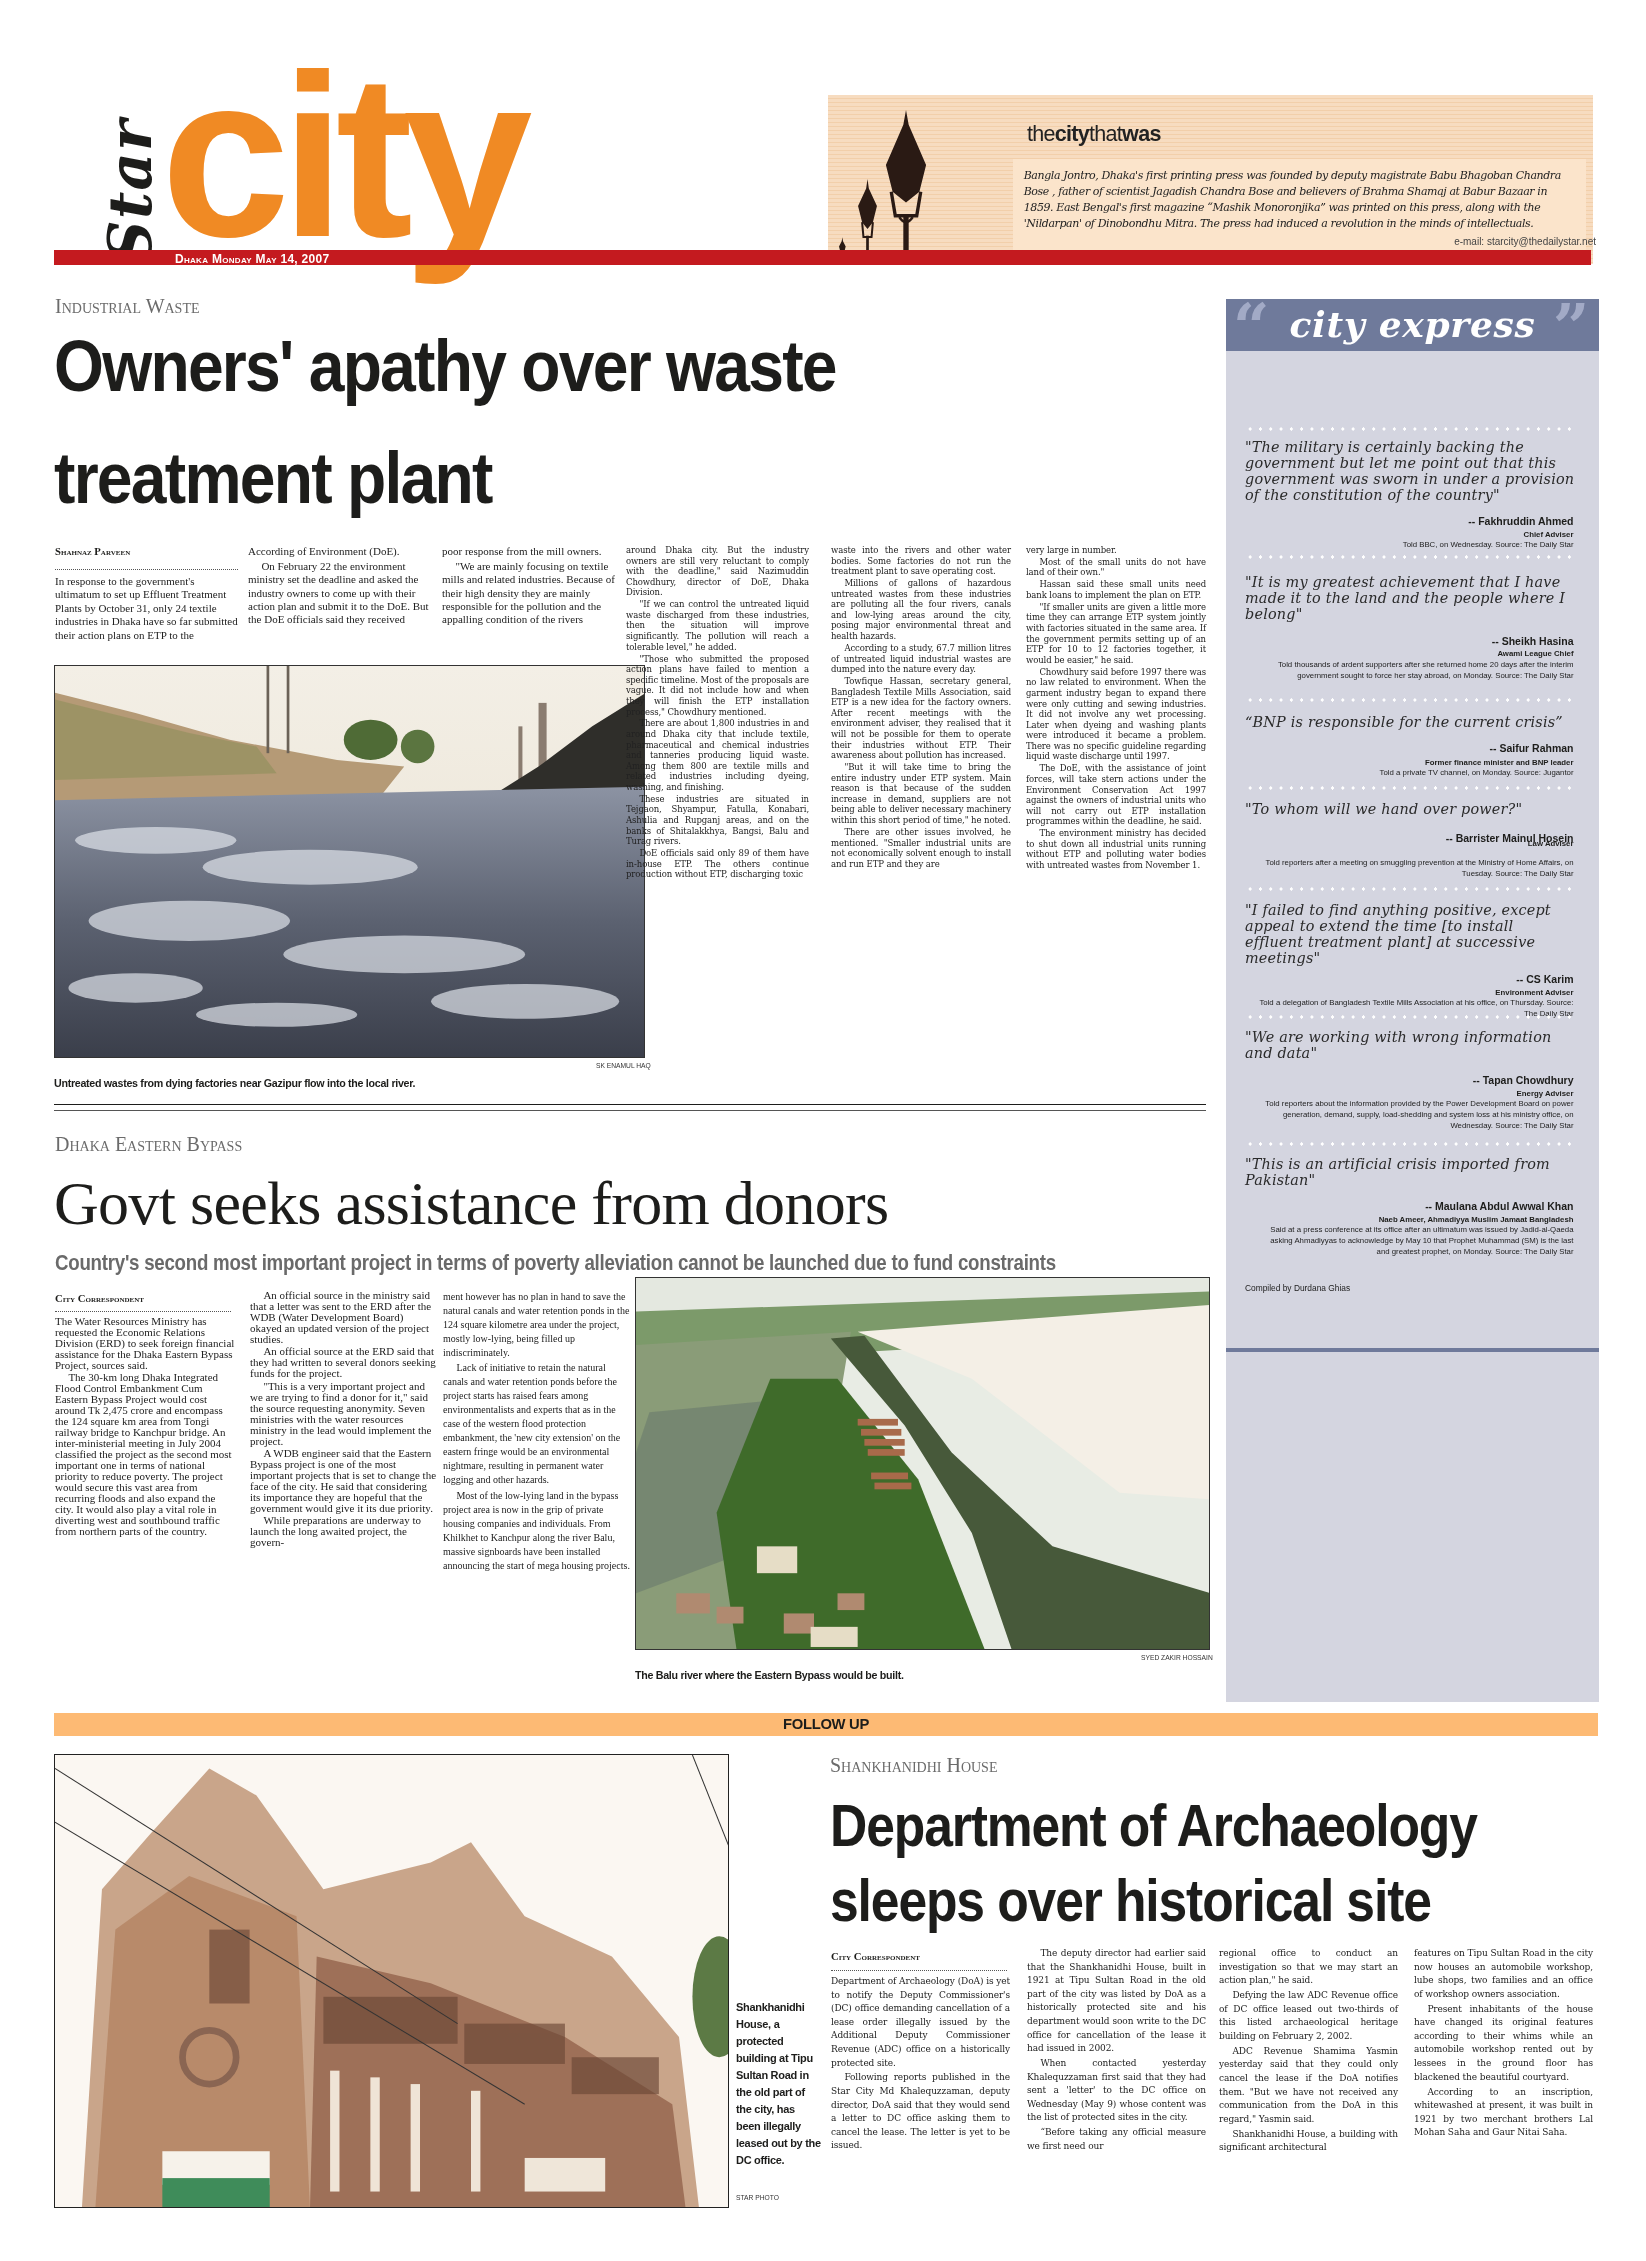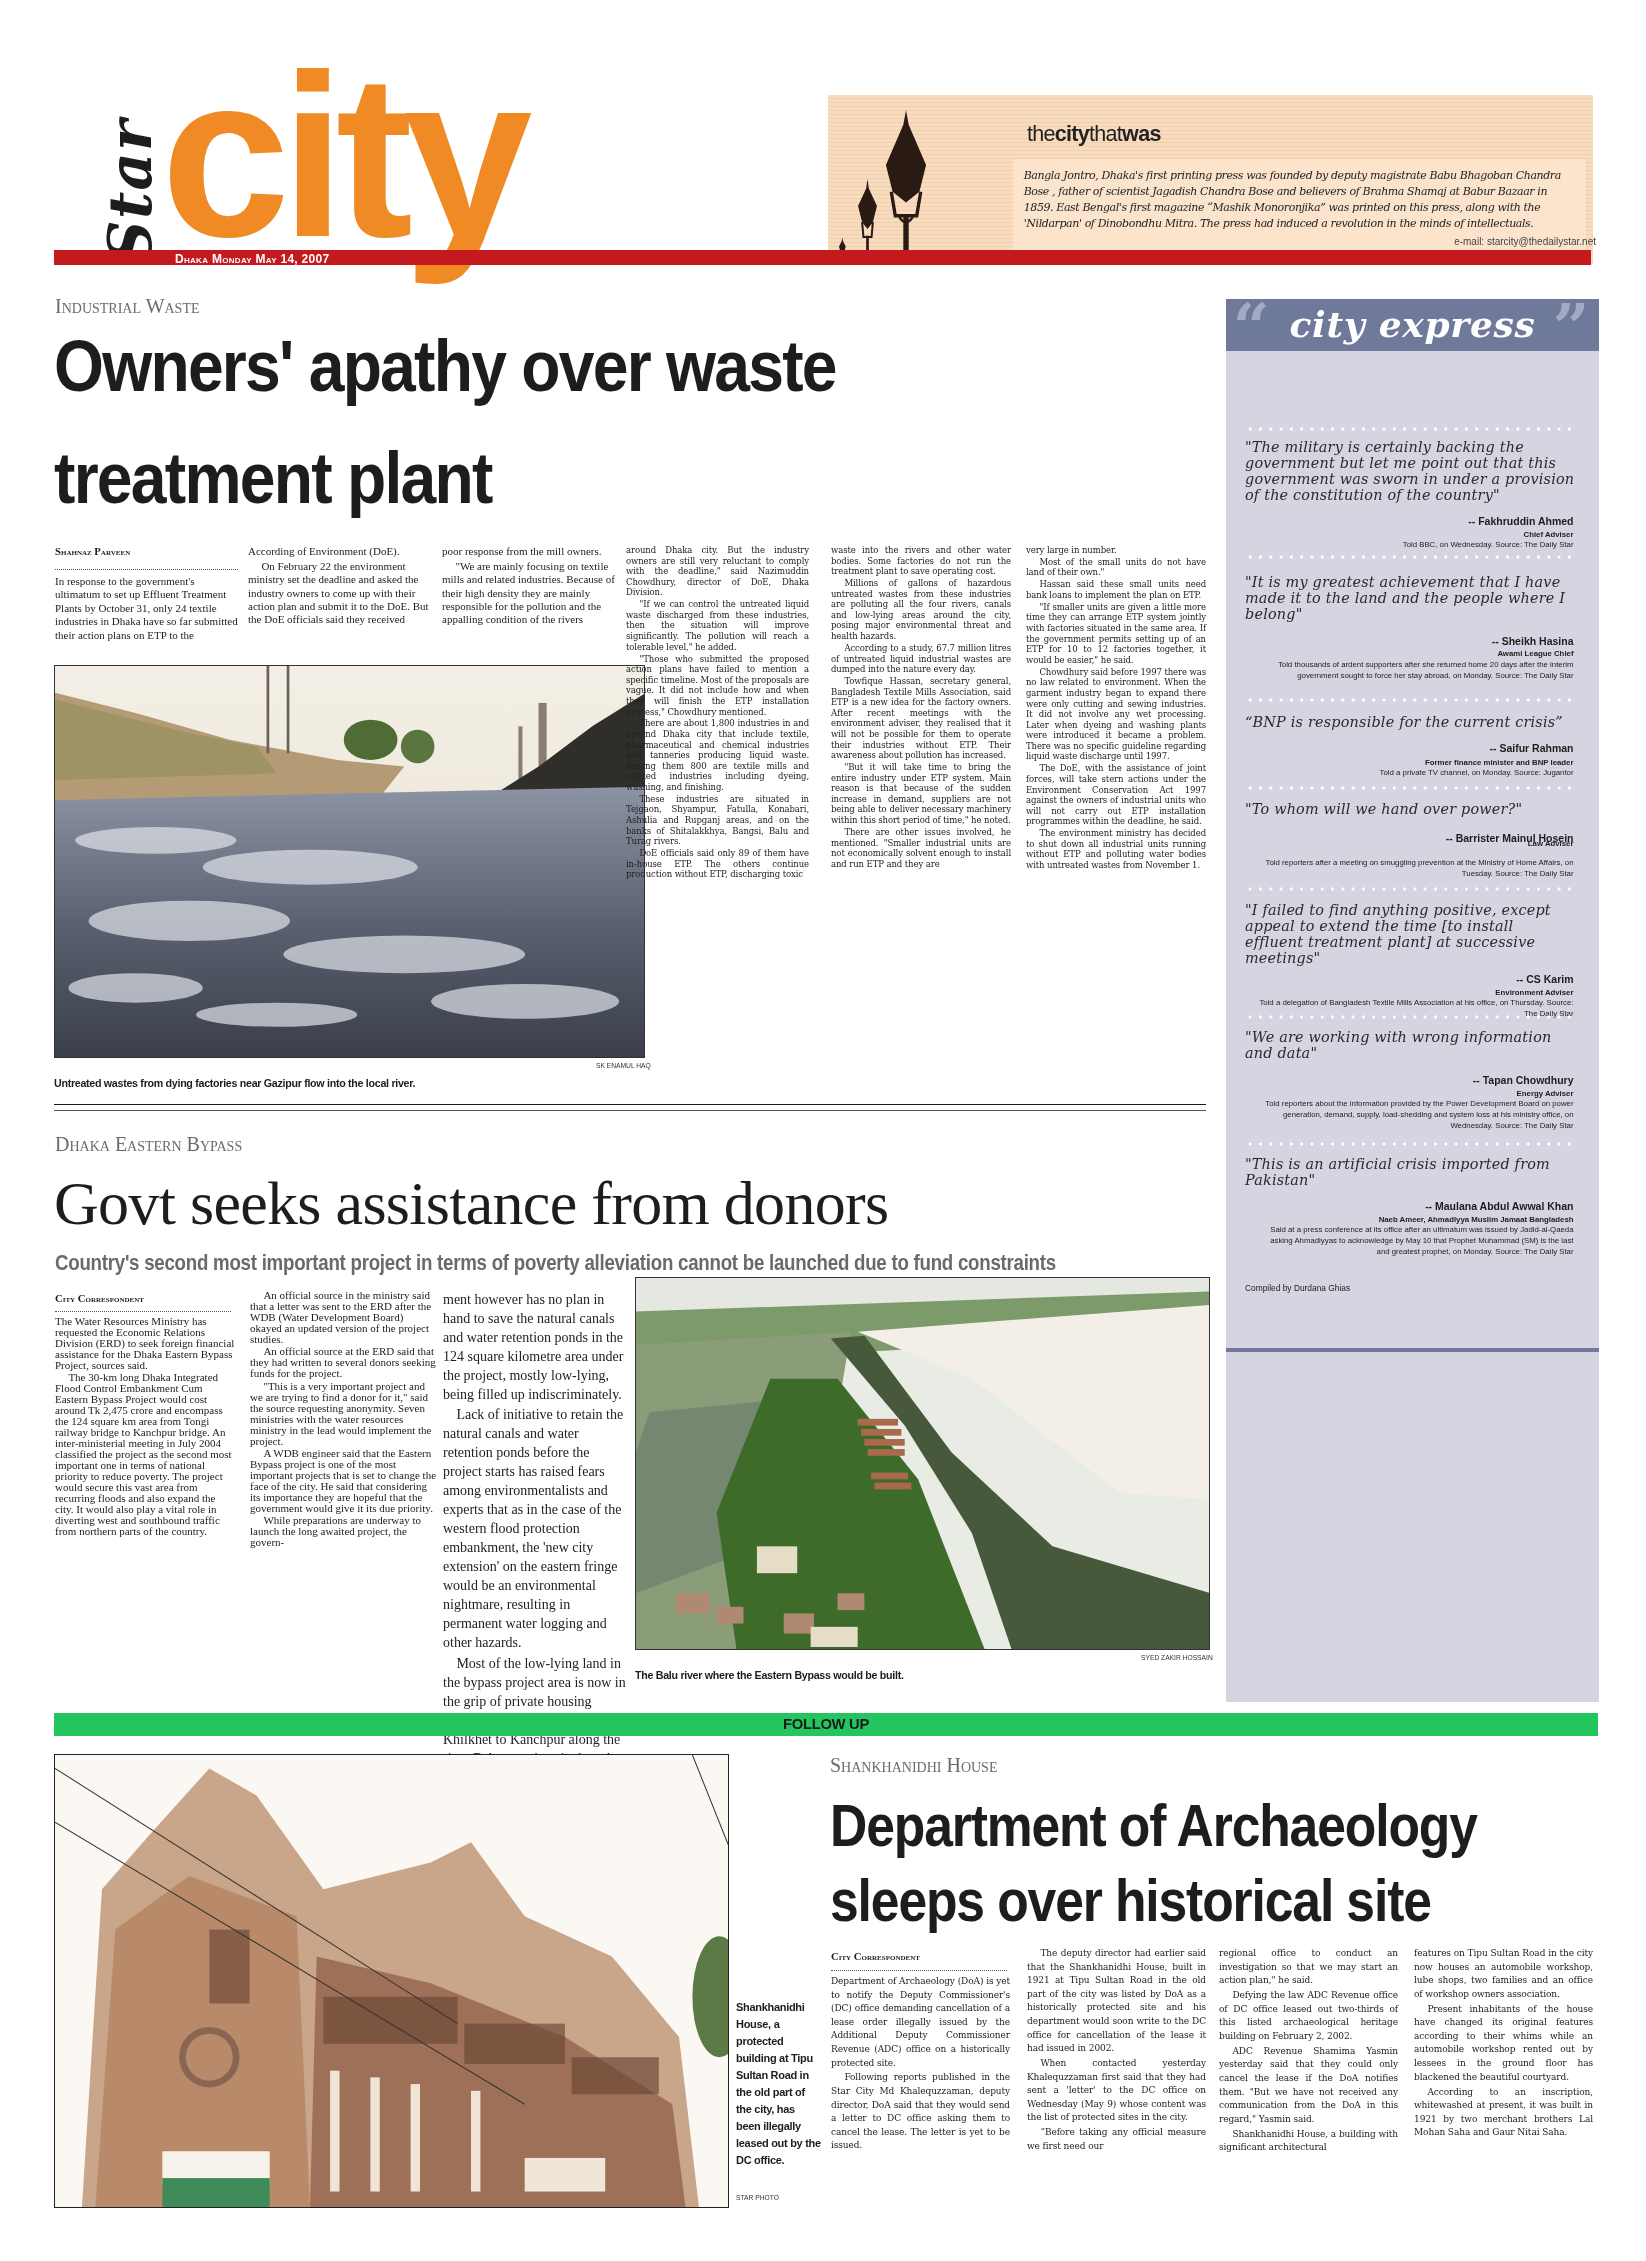--- a/index.html
+++ b/index.html
@@ -68,21 +68,21 @@
     font-size: 7.8px; color: #1d1d1b; text-align: right; }
   .cx-ctx { position: absolute; right: 25.5px; width: 316px; font-family: "Liberation Sans", sans-serif;
     font-size: 7.8px; line-height: 11px; color: #222; text-align: right; }
   .cx-compiled { position: absolute; left: 19px; top: 1361px; font-family: "Liberation Sans", sans-serif;
     font-size: 8.4px; color: #222; }
   .cx-bottom { position: absolute; left: 0; bottom: 0; width: 373px; height: 4px; background: #6f7a9b; }
 
   
   .rule { position: absolute; background: #1d1d1b; }
 
-  .follow-bar { position: absolute; left: 54px; top: 1713px; width: 1544px; height: 23px; background: #22c55e; }
+  .follow-bar { position: absolute; left: 54px; top: 1713px; width: 1544px; height: 23px; background: #fdba74; }
   .follow-text { position: absolute; left: 0; width: 100%; top: 2.7px; text-align: center; font-family: "Liberation Sans", sans-serif;
     font-weight: bold; font-size: 14.8px; color: #1d1d1b; letter-spacing: -0.3px; }
 </style>
 </head>
 <body>
 
 <header class="masthead">
   <div class="star-logo">
     <span>Star</span>
   </div>
@@ -220,21 +220,21 @@
     <p class="first">The Water Resources Ministry has requested the Economic Relations Division (ERD) to seek foreign financial assistance for the Dhaka Eastern Bypass Project, sources said.</p>
     <p>The 30-km long Dhaka Integrated Flood Control Embankment Cum Eastern Bypass Project would cost around Tk 2,475 crore and encompass the 124 square km area from Tongi railway bridge to Kanchpur bridge. An inter-ministerial meeting in July 2004 classified the project as the second most important one in terms of national priority to reduce poverty. The project would secure this vast area from recurring floods and also expand the city. It would also play a vital role in diverting west and southbound traffic from northern parts of the country.</p>
   </div>
   <div class="col col-lib" style="left:250px; top:1290px; width:187px; font-size:11px; line-height:11px;">
     <p>An official source in the ministry said that a letter was sent to the ERD after the WDB (Water Development Board) okayed an updated version of the project studies.</p>
     <p>An official source at the ERD said that they had written to several donors seeking funds for the project.</p>
     <p>"This is a very important project and we are trying to find a donor for it," said the source requesting anonymity. Seven ministries with the water resources ministry in the lead would implement the project.</p>
     <p>A WDB engineer said that the Eastern Bypass project is one of the most important projects that is set to change the face of the city. He said that considering its importance they are hopeful that the government would give it its due priority.</p>
     <p>While preparations are underway to launch the long awaited project, the govern-</p>
   </div>
-  <div class="col col-lib" style="left:443px; top:1290px; width:188px; font-size:14px; line-height:19px;">
+  <div class="col col-lib" style="left:443px; top:1290px; width:188px; font-size:10px; line-height:14px;">
     <p class="first">ment however has no plan in hand to save the natural canals and water retention ponds in the 124 square kilometre area under the project, mostly low-lying, being filled up indiscriminately.</p>
     <p>Lack of initiative to retain the natural canals and water retention ponds before the project starts has raised fears among environmentalists and experts that as in the case of the western flood protection embankment, the 'new city extension' on the eastern fringe would be an environmental nightmare, resulting in permanent water logging and other hazards.</p>
     <p>Most of the low-lying land in the bypass project area is now in the grip of private housing companies and individuals. From Khilkhet to Kanchpur along the river Balu, massive signboards have been installed announcing the start of mega housing projects.</p>
   </div>
 
   <div class="photo" style="left:635px; top:1277px; width:575px; height:373px;">
     <svg width="575" height="373" viewBox="0 0 856 556" preserveAspectRatio="none">
       <rect width="856" height="556" fill="#e8ece4"></rect>
       <rect y="0" width="856" height="50" fill="#e4e8e0"></rect>
       <path d="M0 50 L856 20 L856 80 L0 130 Z" fill="#7c9a6a"></path>

